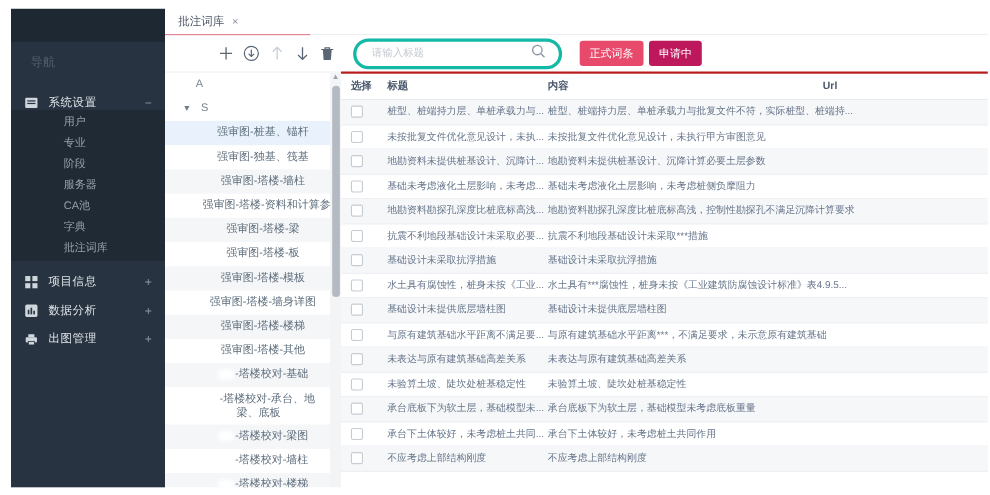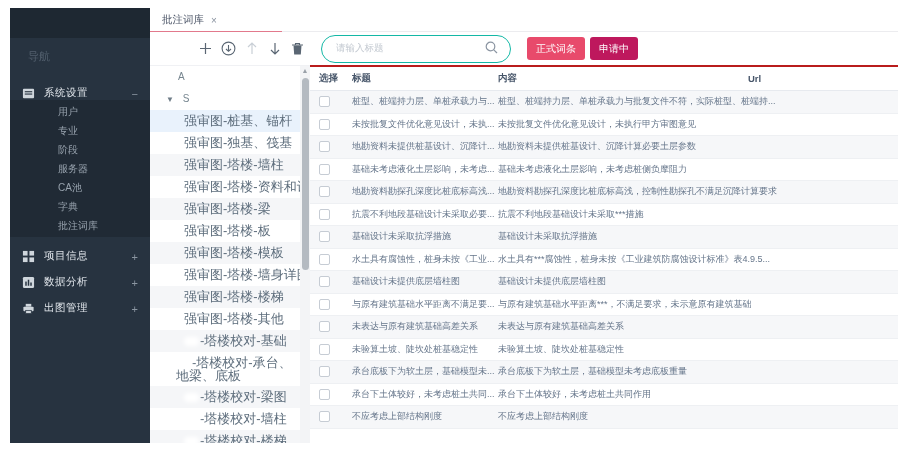--- a/index.html
+++ b/index.html
@@ -33,40 +33,40 @@
   .tab-close { margin-left:7px; color:#8a93a0; font-size:10px; cursor:pointer; }
 
   
   .toolbar { position:absolute; left:150px; top:32px; width:748px; height:33px;
              display:flex; align-items:center; background:#fff; }
   .tool-icons { margin-left:48px; display:flex; align-items:center; gap:8px; }
   .ticon { width:15px; height:15px; display:flex; align-items:center; justify-content:center;
            color:#5a6673; font-size:13px; cursor:pointer; }
   .ticon svg { display:block; }
   .ticon.disabled { color:#c9cfd6; cursor:default; }
-  .searchbox { margin-left:16px; width:190px; height:28px; border:1px solid #14b8a6;
+  .searchbox { margin-left:16px; width:190px; height:28px; border:3px solid #14b8a6;
                border-radius:15px; display:flex; align-items:center; padding:0 12px 0 14px;
                background:#fff; }
   .searchbox .ph { flex:1; font-size:9.5px; color:#c3c9d1; }
   .searchbox .s-ico { color:#8b95a2; }
   .btn { height:23px; display:inline-flex; align-items:center; padding:0 9px;
          border-radius:3px; color:#fff; font-size:10px; cursor:pointer; }
   .btn-primary { margin-left:16px; background:#e84a6b; }
   .btn-muted { margin-left:5px; background:#be185d; }
 
   
   .tree { position:absolute; left:150px; top:65px; width:160px; height:378px;
           background:#fff; overflow:hidden; border-top:1px solid #f0f1f4; }
   .tree-inner { position:absolute; left:0; top:0; width:150px; }
   .tree-group { height:22px; line-height:22px; padding-left:28px; font-size:10px;
                 color:#76858f; }
   .tree-group .caret { display:inline-block; margin-right:6px; margin-left:-12px;
                        font-size:8px; color:#6f7d88; }
-  .tree-item { height:22px; line-height:22px; padding:0 6px 0 34px; font-size:13px;
-               color:#5c6c7b; white-space:nowrap; overflow:hidden; cursor:pointer; }
+  .tree-item { height:22px; line-height:22px; padding:0 6px 0 34px; font-size:10px;
+               color:#5c6c7b; white-space:nowrap; overflow:hidden; cursor:pointer;text-align:center; }
   .tree-item:nth-child(odd) { background:#f5f6f8; }
   .tree-item.selected { background:#e9f2fc; }
   .tree-item.twoLine { height:34px; line-height:13px; white-space:normal;
                        padding-top:4px; padding-left:26px; }
   .tree-item .blob { display:none; width:15px; height:9px; background:#ffffff;
                      border-radius:4px; filter:blur(2px); vertical-align:middle;
                      margin-right:1px; }
   .tree-item.redacted .blob { display:inline-block; }
   
   .tree-scroll { position:absolute; right:0; top:0; width:10px; height:378px;

